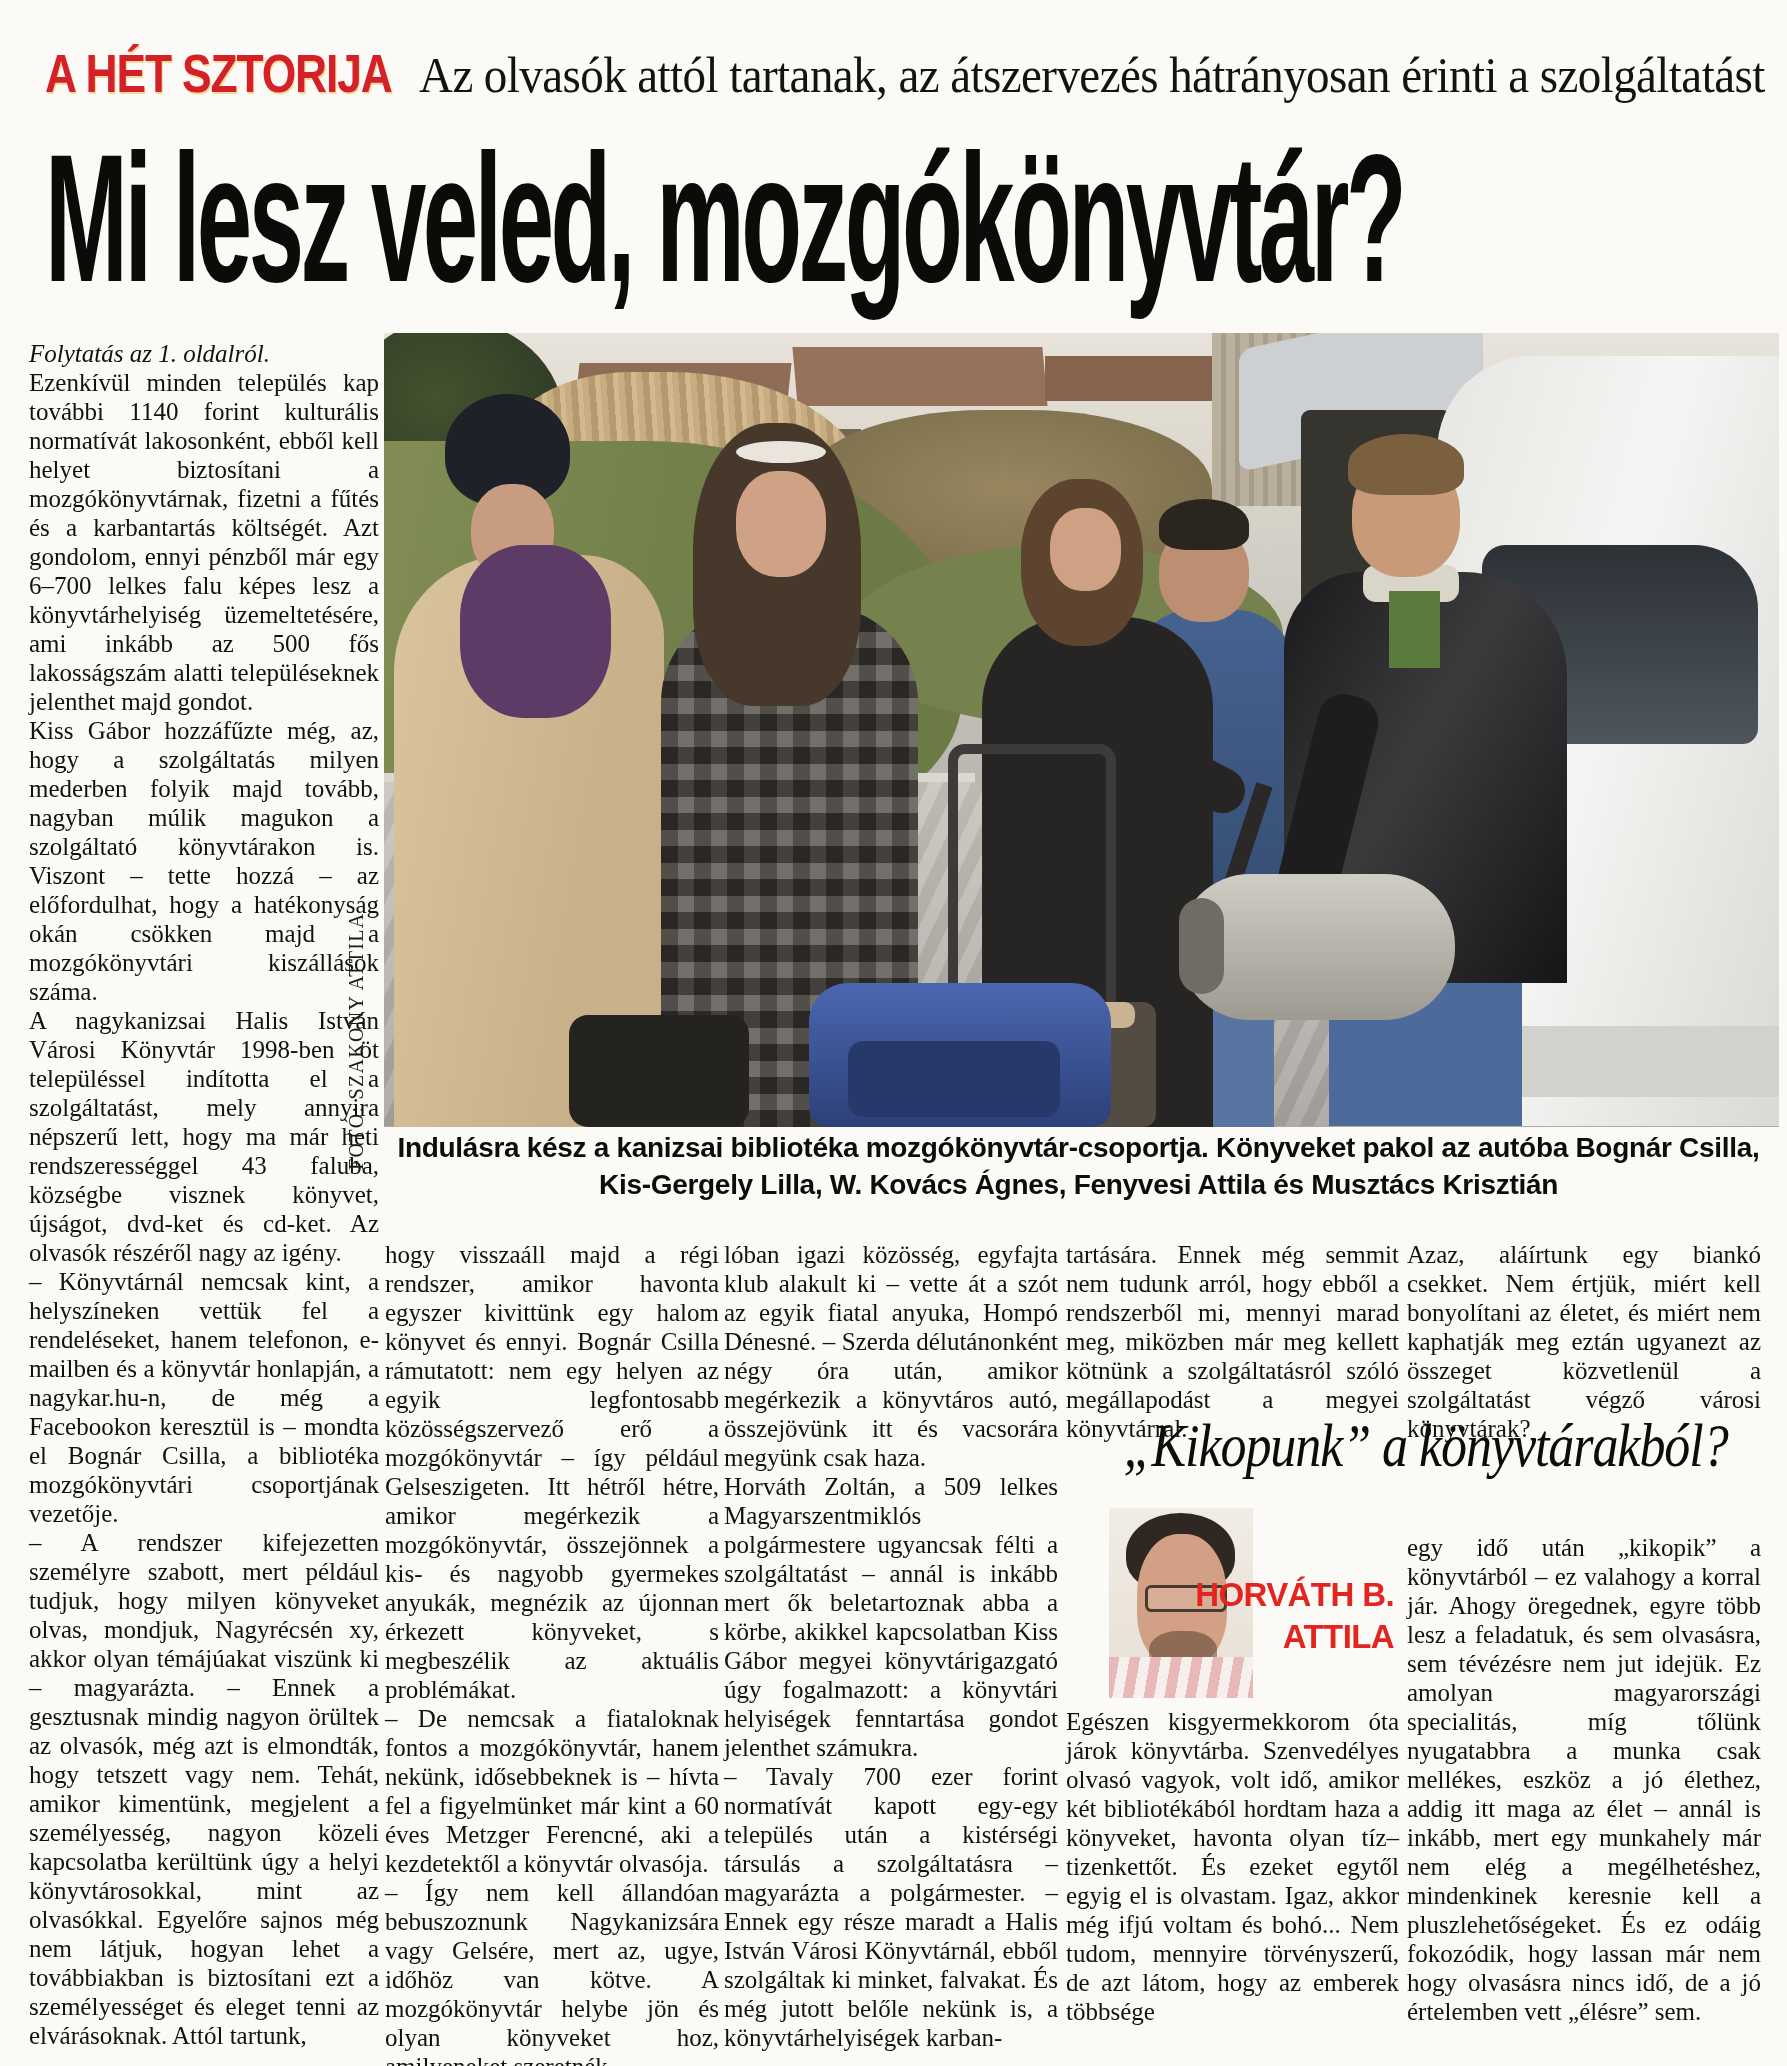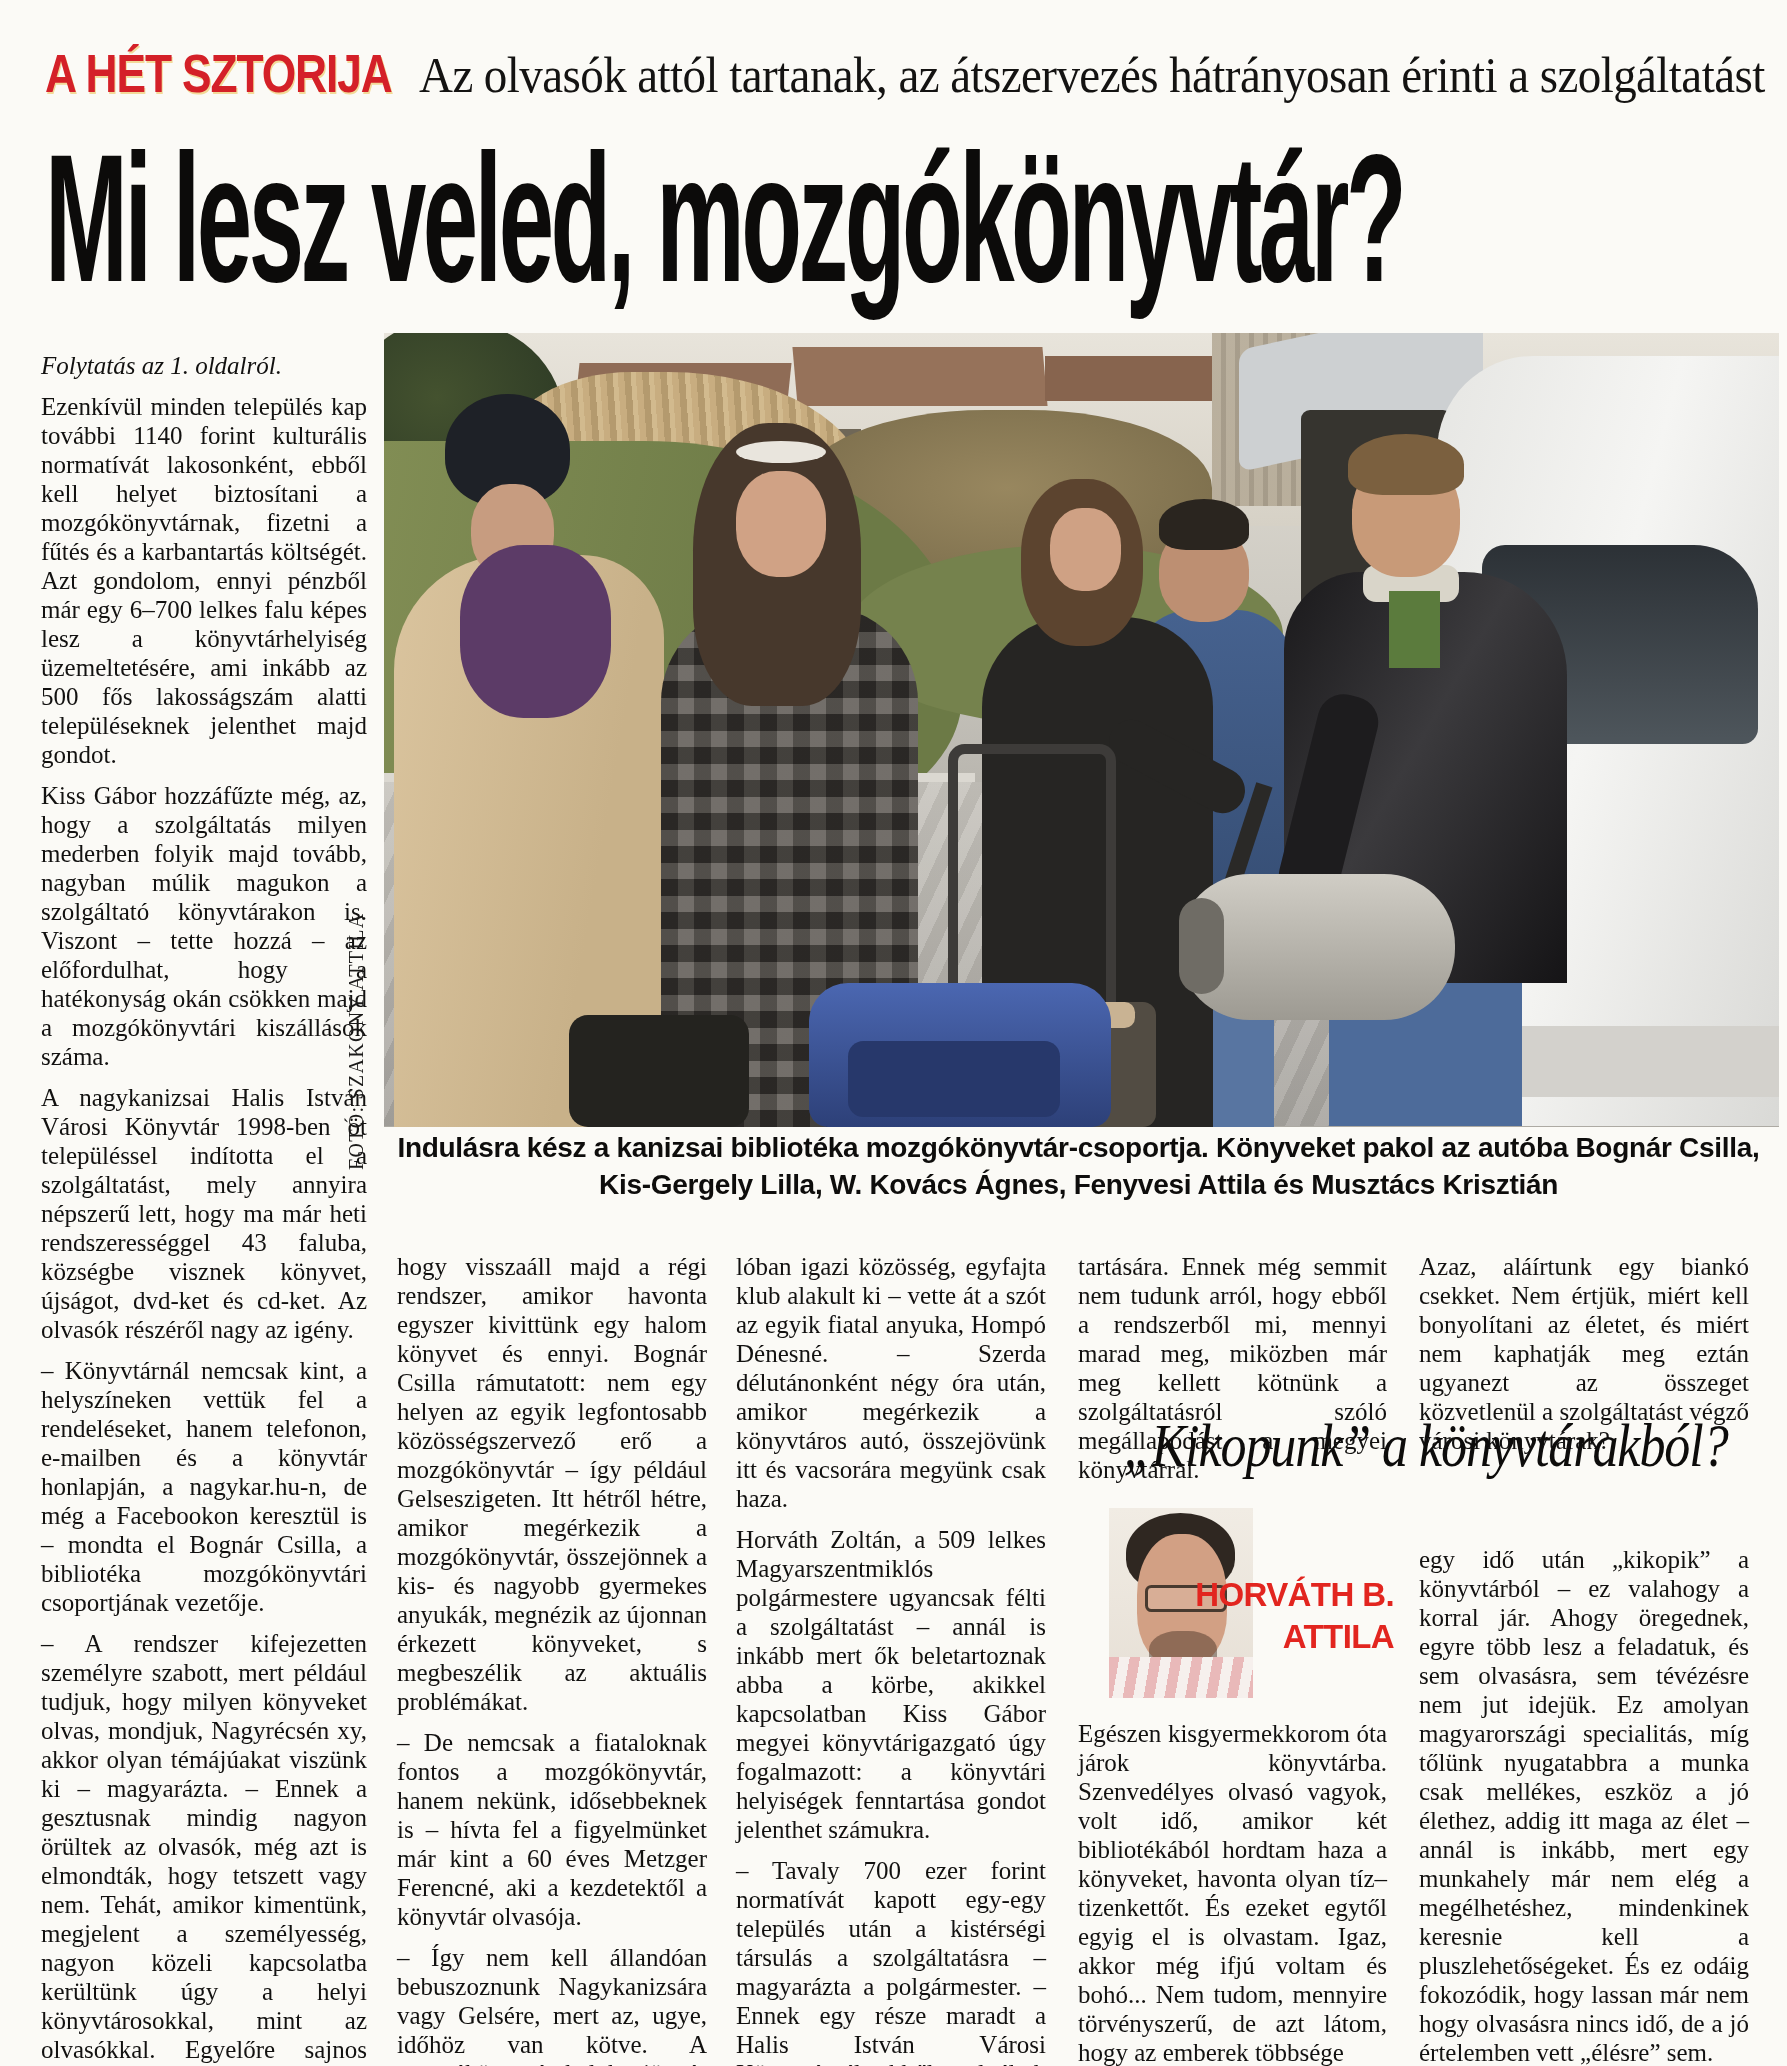--- a/index.html
+++ b/index.html
@@ -29,21 +29,21 @@
   
   .headline{left:45px;top:128px;width:1451px;height:193px;}
   .headline span{
     display:inline-block;font-family:"Liberation Sans",sans-serif;font-weight:bold;
     font-size:181px;line-height:181px;letter-spacing:-6.4px;white-space:nowrap;
     transform:scaleX(.55);transform-origin:left top;color:#0c0b0a;
   }
 
   
   .bodycol{font-size:25px;line-height:29px;text-align:justify;}
-  .bodycol p{margin:12px;}
+  .bodycol p{margin:0;}
   .cont-note{font-style:italic;}
   .col1{left:29px;top:339px;width:350px;height:1682px;}
   .col2{left:385px;top:1240px;width:334px;}
   .col3{left:724px;top:1240px;width:334px;}
   .col4t{left:1066px;top:1240px;width:333px;}
   .col5t{left:1407px;top:1240px;width:354px;}
   .col4b{left:1066px;top:1707px;width:333px;}
   .col5b{left:1407px;top:1533px;width:354px;}
 
   

